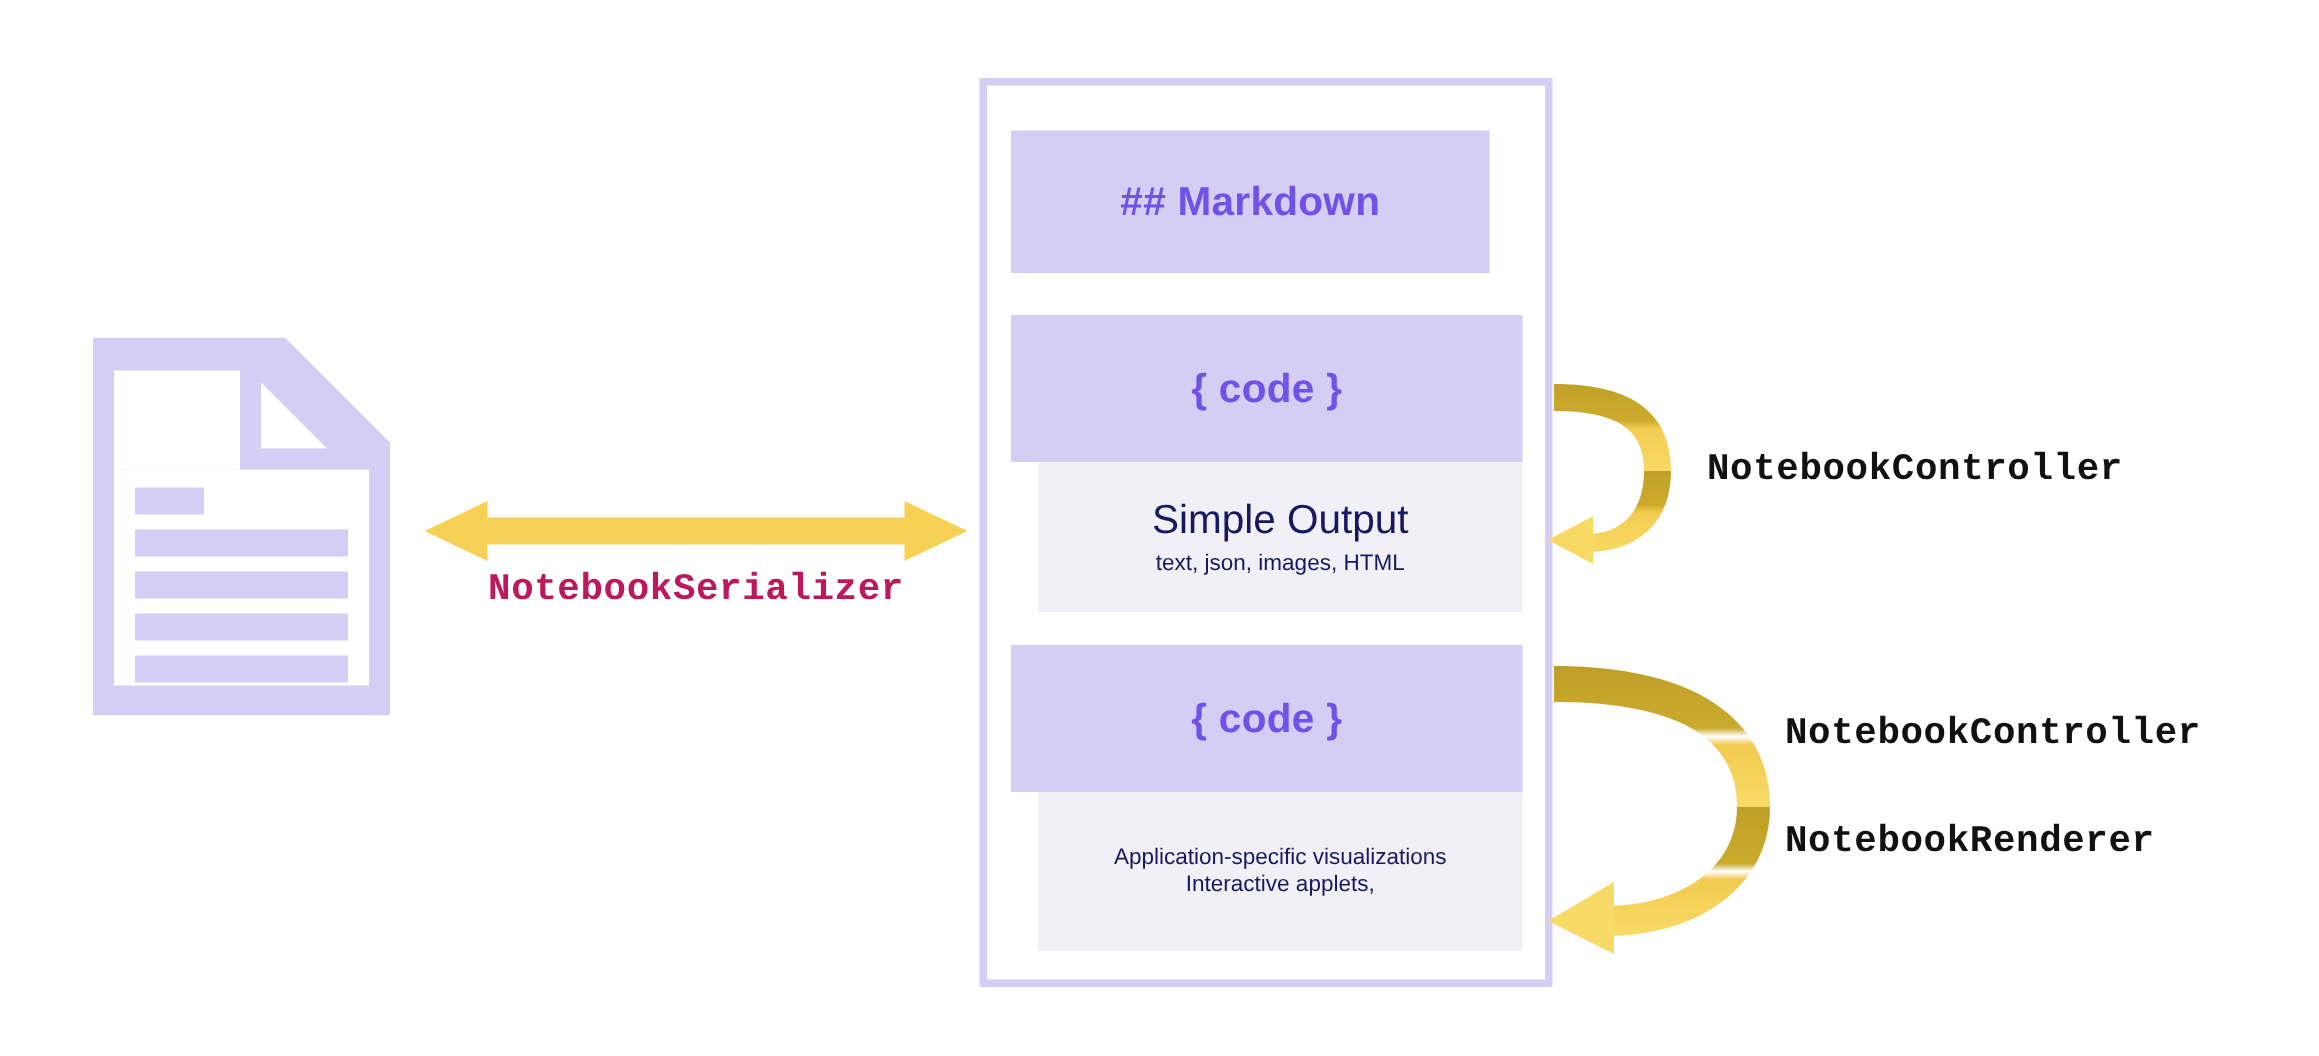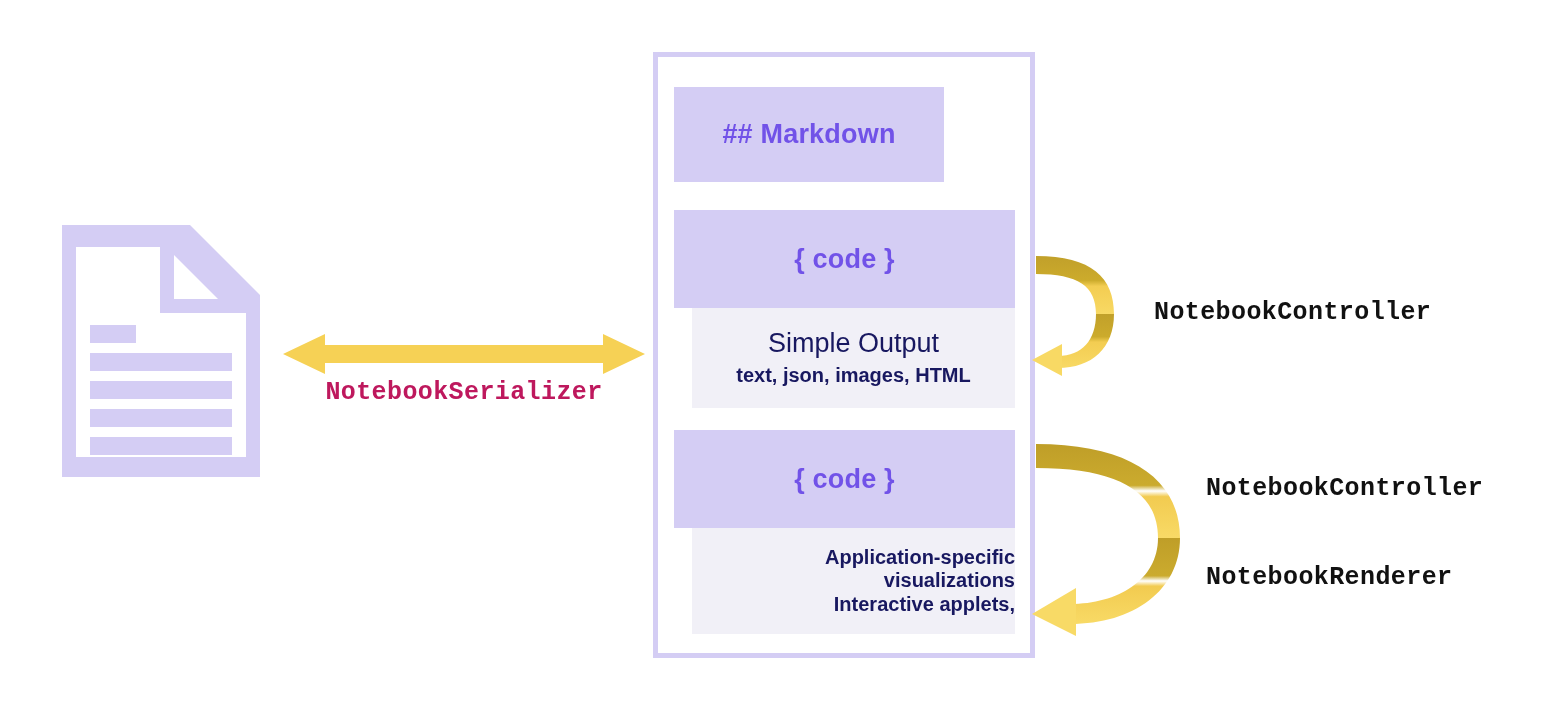--- a/index.html
+++ b/index.html
@@ -87,28 +87,27 @@
     justify-content: center;
     text-align: center;
     line-height: 1.18;
   }
   .output .title {
     font-size: 27px;
     font-weight: 400;
     margin-bottom: 4px;
   }
   .output .sub {
-    font-size: 20px;
-    font-weight: 700;
-    text-align: right;
+    font-size: 15px;
+    font-weight: 400;
   }
   .output .sub span { display: block; }
 
   
-  #cell-markdown { left: 16px;  top: 30px;  width: 270px; height: 95px; }
+  #cell-markdown { left: 16px;  top: 30px;  width: 319px; height: 95px; }
   #cell-code-1   { left: 16px;  top: 153px; width: 341px; height: 98px; }
   #out-simple    { left: 34px;  top: 251px; width: 323px; height: 100px; }
   #cell-code-2   { left: 16px;  top: 373px; width: 341px; height: 98px; }
   #out-advanced  { left: 34px;  top: 471px; width: 323px; height: 106px; }
 
   
   .swoosh {
     position: absolute;
   }
   #swoosh-top    { left: 1030px; top: 252px; width: 100px; height: 125px; }
@@ -116,25 +115,24 @@
 
   
   .mono-label {
     position: absolute;
     font-family: "Liberation Mono", "DejaVu Sans Mono", monospace;
     font-weight: bold;
     font-size: 25px;
     color: #111111;
     white-space: nowrap;
     letter-spacing: 0.4px;
-    margin-left: 16px;
   }
   #label-ctrl-top    { left: 1138px; top: 298px; }
   #label-ctrl-bottom { left: 1190px; top: 474px; }
-  #label-renderer    { left: 1190px; top: 563px; }
+  #label-renderer    { left: 1190px; top: 546px; }
 </style>
 </head>
 <body>
 
 <div id="canvas">
 
   <div id="doc-icon">
     <svg width="198" height="252" viewBox="0 0 198 252" xmlns="http://www.w3.org/2000/svg">
 
       <path d="M0,0 H128 L198,70 V252 H0 Z" fill="#d4cdf4"></path>

